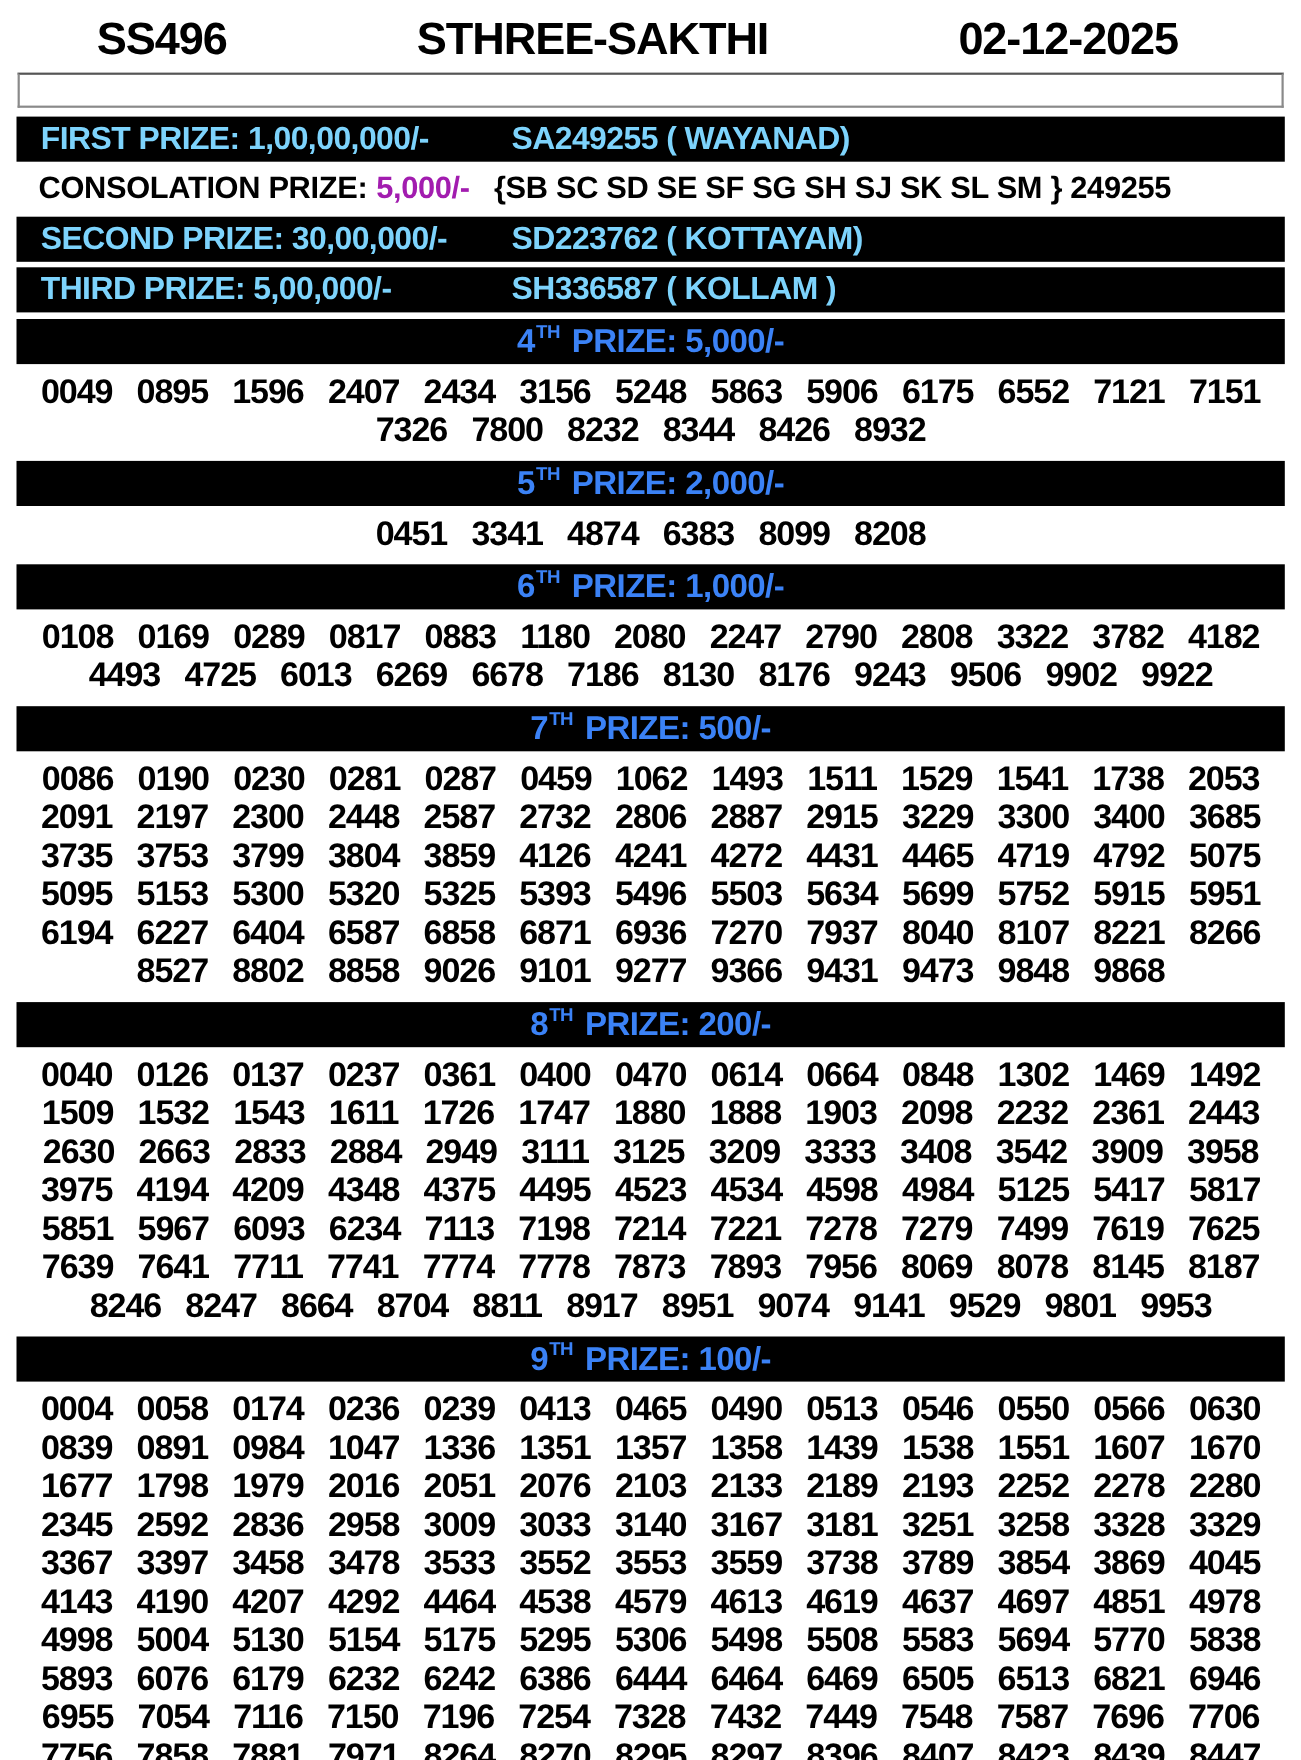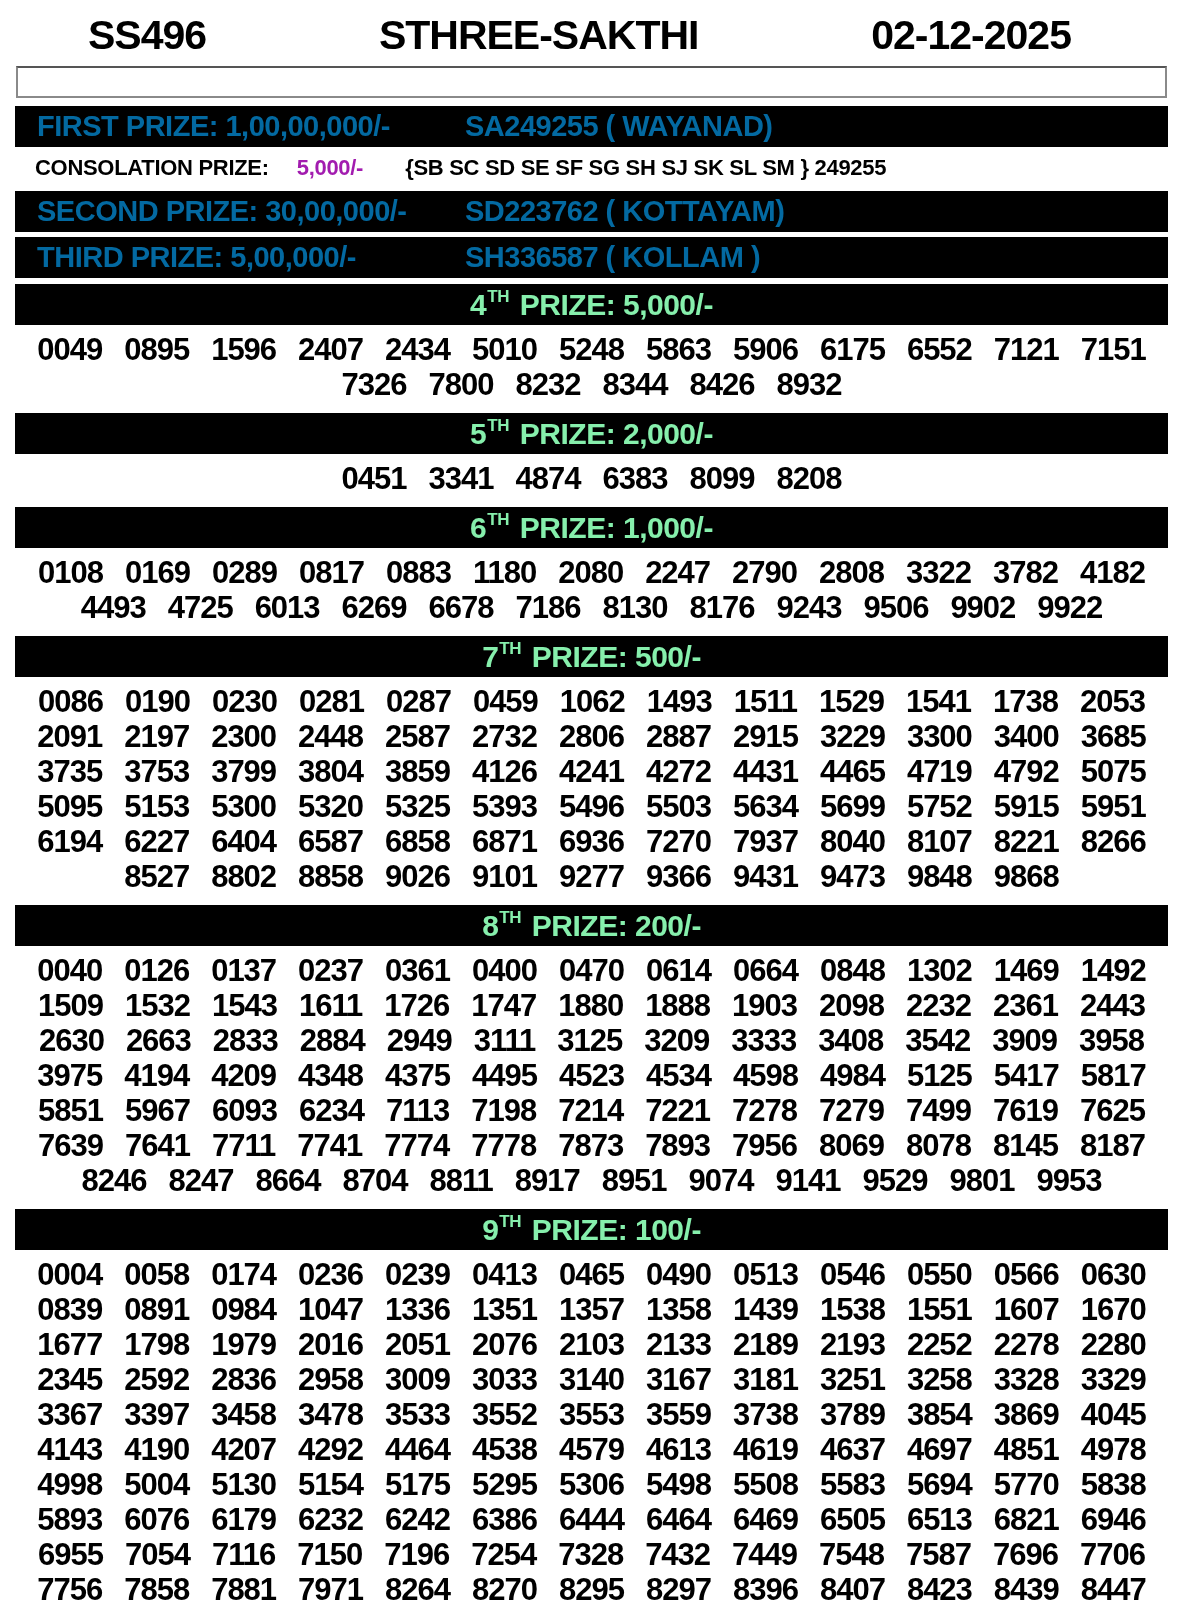--- a/index.html
+++ b/index.html
@@ -17,37 +17,37 @@
   }
 
   
   .inputbox{
     margin:2px 16px 8px 16px;height:28px;background:#fff;
     border:2px solid #8a8a8a;border-top-color:#555;
   }
 
   
   .prize-bar{
-    background:#000;color:#0369a1;margin:0 15px 5px 15px;height:41px;
+    background:#000;color:#7dd3fc;margin:0 15px 5px 15px;height:41px;
     display:flex;align-items:center;font-size:29px;letter-spacing:-0.5px;
   }
   .prize-bar .plabel{flex:0 0 428px;padding-left:22px;white-space:nowrap;}
   .prize-bar .pticket{white-space:nowrap;}
 
   
   .consolation{
-    margin:0 15px 6px 15px;padding:3px 0 4px 20px;font-size:22px;letter-spacing:-0.3px;
-    display:flex;align-items:flex-end;white-space:nowrap;gap:20px;
+    margin:0 15px 6px 15px;padding:3px 0 4px 20px;font-size:28px;letter-spacing:-0.3px;
+    display:flex;align-items:flex-end;white-space:nowrap;
   }
   .consolation .c-amount{margin:0 10px 0 8px;}
   .consolation .c-series{margin-left:12px;}
 
   
   .tier-bar{
-    background:#000;color:#86efac;margin:6px 15px 4px 15px;height:41px;
+    background:#000;color:#3b82f6;margin:6px 15px 4px 15px;height:41px;
     display:flex;align-items:center;justify-content:center;
     font-size:30px;letter-spacing:-0.5px;
   }
   .tier-bar sup{font-size:17px;line-height:0;position:relative;top:-2px;margin:0 3px 0 1px;}
 
   
   .num-block{padding:3px 0 5px 0;}
   .num-row{
     display:flex;justify-content:center;gap:22px;
     font-size:31px;line-height:35px;letter-spacing:-1px;white-space:nowrap;
@@ -93,21 +93,21 @@
         <div class="tier-bar">
           <span><span>4</span><sup>TH</sup><span> PRIZE: 5,000/-</span></span>
         </div>
         <div class="num-block">
           <div class="num-row">
             <span class="num">0049</span>
             <span class="num">0895</span>
             <span class="num">1596</span>
             <span class="num">2407</span>
             <span class="num">2434</span>
-            <span class="num">5010</span>
+            <span class="num">3156</span>
             <span class="num">5248</span>
             <span class="num">5863</span>
             <span class="num">5906</span>
             <span class="num">6175</span>
             <span class="num">6552</span>
             <span class="num">7121</span>
             <span class="num">7151</span>
           </div>
           <div class="num-row">
             <span class="num">7326</span>

